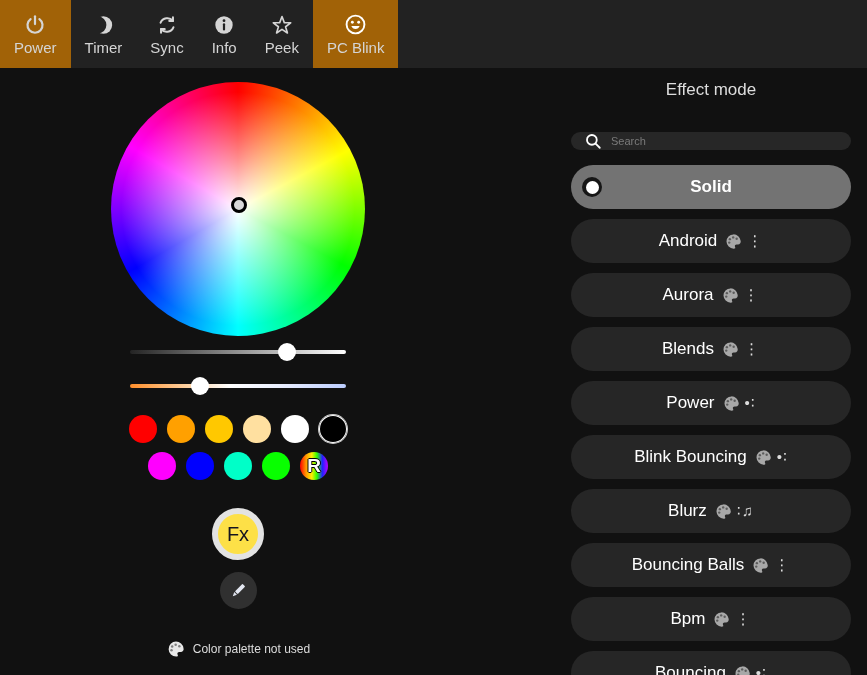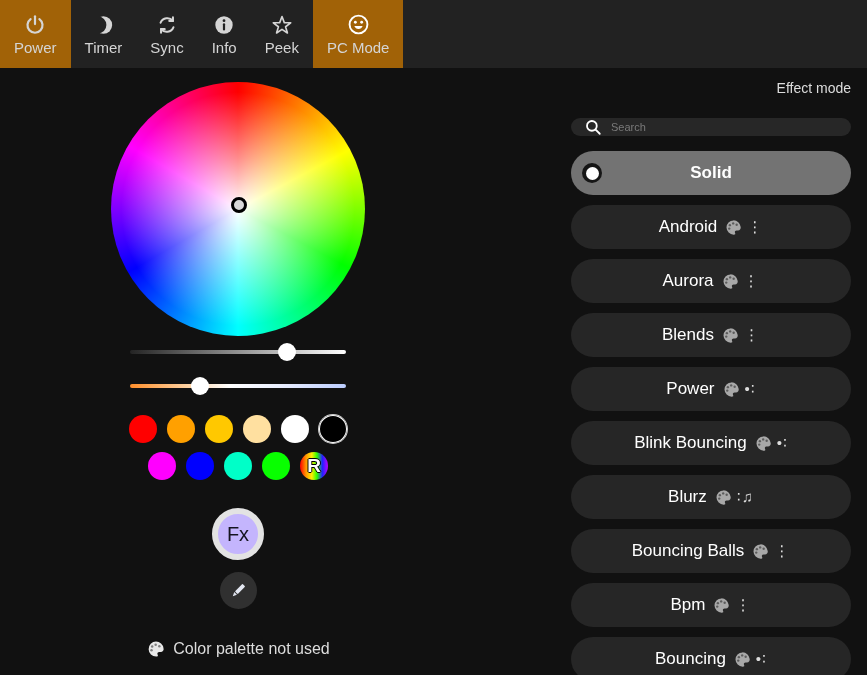--- a/index.html
+++ b/index.html
@@ -56,35 +56,35 @@
   }
   .swatch.black { box-shadow:0 0 0 1px #fff inset, 0 0 0 1px #cfcfcf; }
   .swatch.rainbow {
     background:linear-gradient(90deg,#ff0000 0%,#ff9900 22%,#ffee00 42%,#33ff00 60%,#2222ff 80%,#bb00ff 100%);
     color:#fff; font-size:19px; font-weight:bold;
     text-shadow:-1px 0 #000, 1px 0 #000, 0 -1px #000, 0 1px #000;
   }
   
   .fx-btn {
     margin-top:28px; width:52px; height:52px; border-radius:50%;
-    background:#c4b5fd; border:6px solid #e3e3e3; cursor:pointer;
+    background:#fde047; border:6px solid #e3e3e3; cursor:pointer;
     display:flex; align-items:center; justify-content:center;
     color:#14141f; font-size:20px; line-height:1;
   }
   .pencil-btn {
     margin-top:12px; width:37px; height:37px; border-radius:50%;
     background:#303030; border:none; cursor:pointer;
     display:flex; align-items:center; justify-content:center;
   }
   .palette-note {
     margin-top:30px; display:flex; align-items:center; gap:7px;
-    color:#ddd; font-size:16px;
-  }
-  
-  .panel-title { text-align:right; font-size:14px; color:#ddd; margin-bottom:22px; }
+    color:#ddd; font-size:12px;
+  }
+  
+  .panel-title { text-align:center; font-size:17px; color:#ddd; margin-bottom:32px; }
   .search {
     height:36px; border-radius:18px; background:#272727;
     display:flex; align-items:center; gap:9px; padding:0 13px;
   }
   .search input {
     flex:1; background:transparent; border:none; outline:none;
     color:#eee; font-size:11px; font-family:"Liberation Sans", sans-serif;
   }
   .search input::placeholder { color:#7a7a7a; }
   .effects { margin-top:15px; display:flex; flex-direction:column; gap:10px; }
@@ -174,21 +174,21 @@
     </div>
     <div class="tb-btn active">
       <span class="ticon">
         <svg width="23" height="23" viewBox="0 0 24 24" fill="none" stroke="#fff" stroke-width="2">
           <circle cx="12" cy="12" r="9.3"></circle>
           <circle cx="8.7" cy="9.7" r="1.5" fill="#fff" stroke="none"></circle>
           <circle cx="15.3" cy="9.7" r="1.5" fill="#fff" stroke="none"></circle>
           <path d="M7.7 13.6a4.6 4.6 0 0 0 8.6 0z" fill="#fff" stroke="none"></path>
         </svg>
       </span>
-      <span class="tlabel">PC Mode</span>
+      <span class="tlabel">PC Blink</span>
     </div>
   </div>
 
 <div class="main">
 
   <div class="left">
 
     <div class="wheel">
       <div class="wheel-selector" id="wheel-selector" style="left: 50.4%; top: 48.4%;"></div>
     </div>

